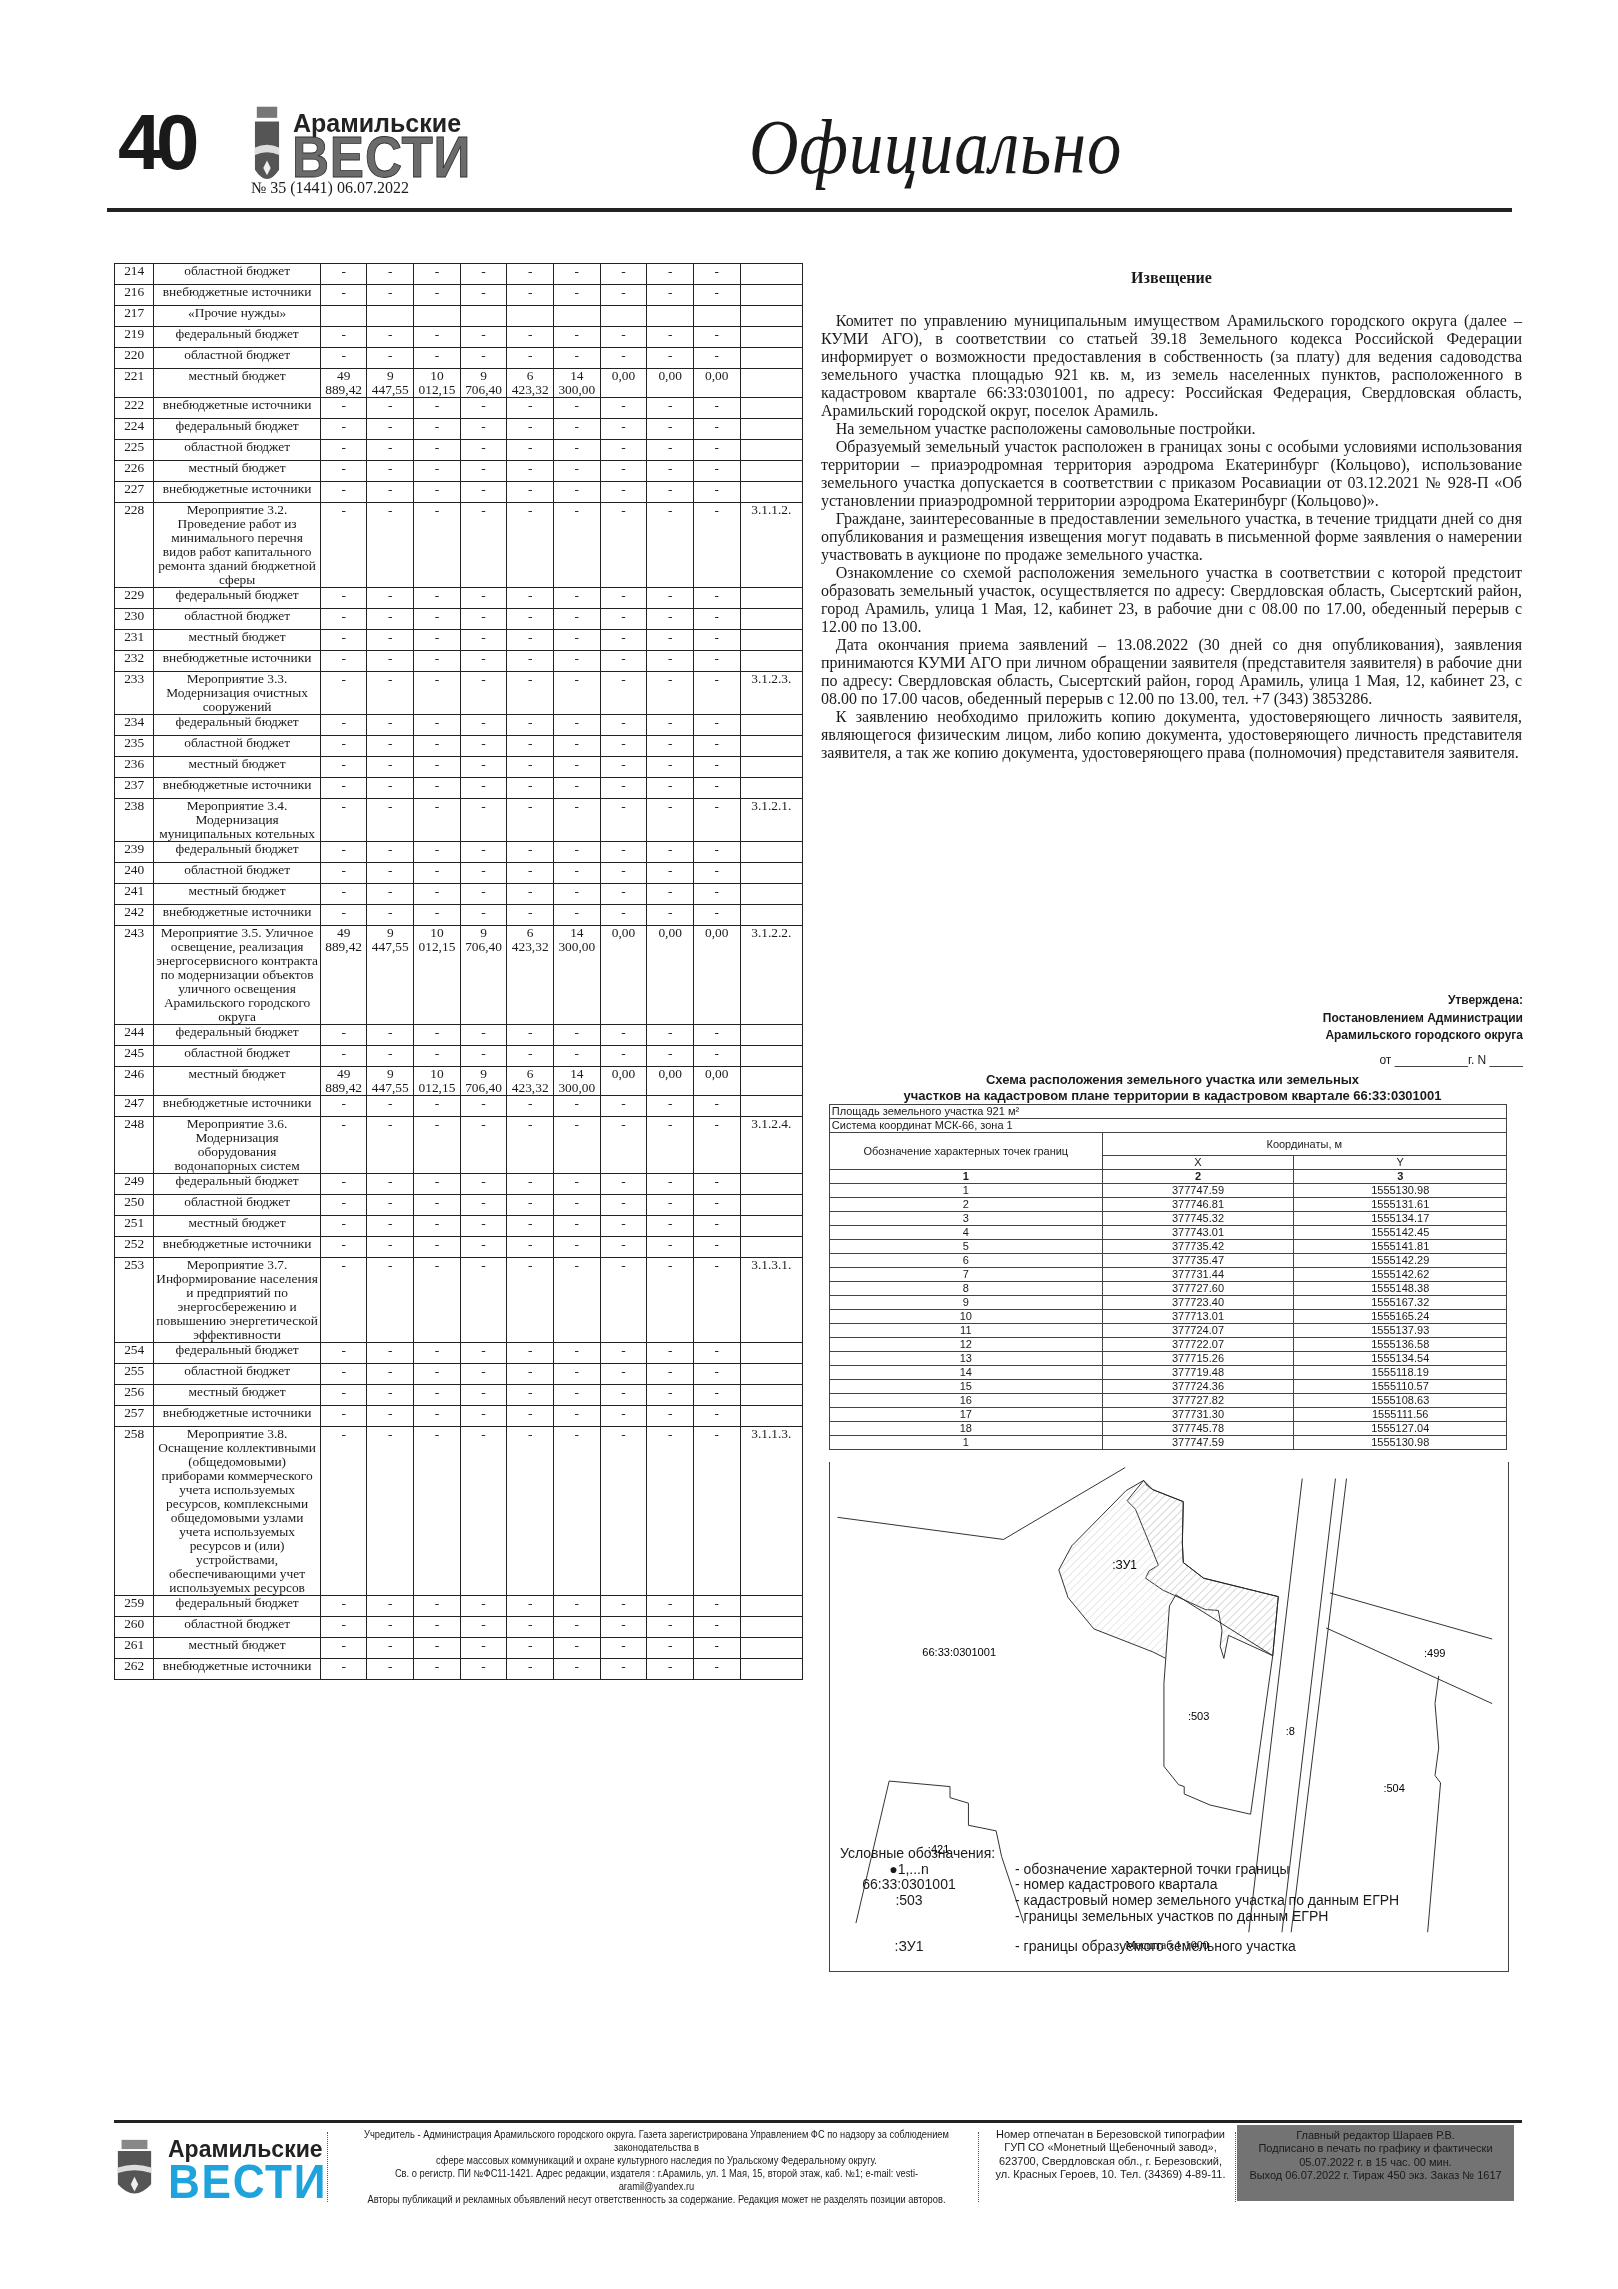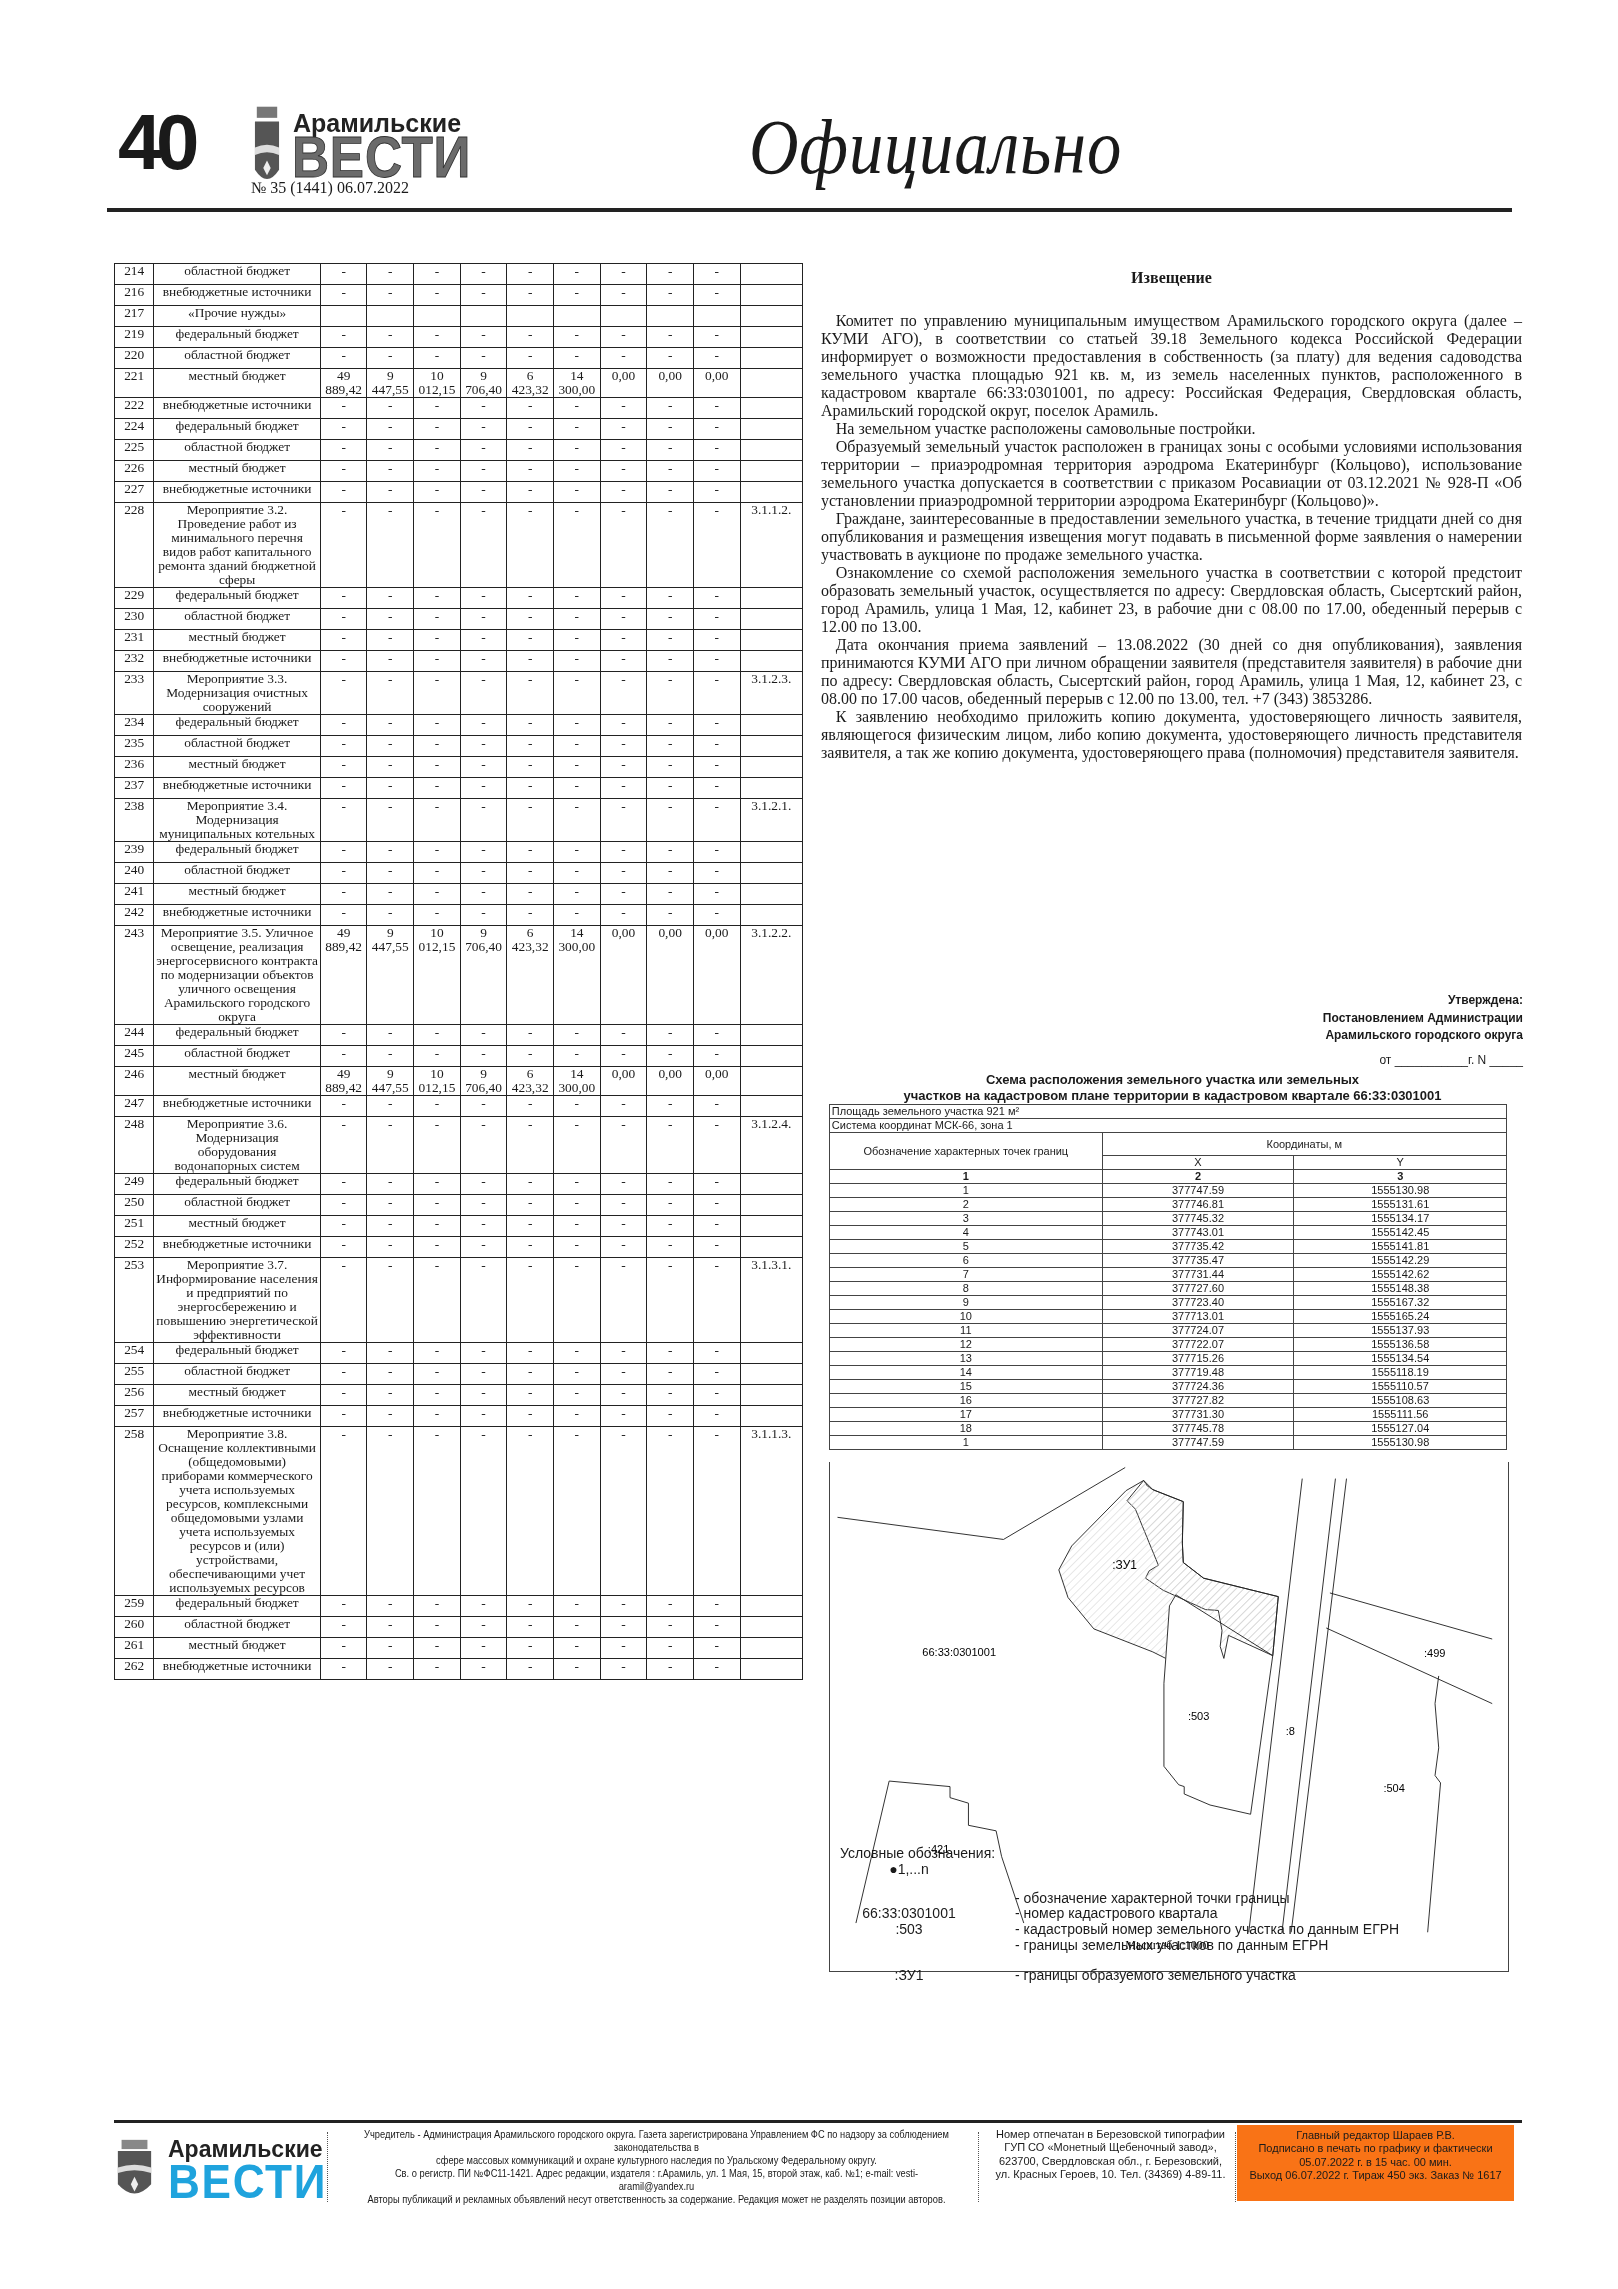--- a/index.html
+++ b/index.html
@@ -41,21 +41,21 @@
   .legend{left:840px;top:1846px;font-family:"Liberation Sans",sans-serif;font-size:14px;line-height:15.7px;}
 
   
   .footer-rule{left:114px;top:2120px;width:1408px;height:2.8px;background:#222;}
   .f-emblem{left:114px;top:2138px;width:41px;height:61px;}
   .f-top{left:168px;top:2136px;font-family:"Liberation Sans",sans-serif;font-weight:bold;font-size:23px;color:#222;}
   .f-main{left:168px;top:2158px;font-family:"Liberation Sans",sans-serif;font-weight:bold;font-size:48px;color:#1fa3dd;letter-spacing:1.8px;transform:scaleX(0.92);transform-origin:left;line-height:1;}
   .f-dots{top:2132px;width:0;height:70px;border-left:1.8px dotted #555;}
   .f-info{left:338px;top:2128px;width:637px;text-align:center;font-family:"Liberation Sans",sans-serif;font-size:10px;line-height:13px;transform:scaleX(0.93);transform-origin:center;}
   .f-print{left:986px;top:2128px;width:249px;text-align:center;font-family:"Liberation Sans",sans-serif;font-size:11px;line-height:13.4px;}
-  .f-editor{left:1237px;top:2125px;width:277px;height:72px;background:#f97316;text-align:center;font-family:"Liberation Sans",sans-serif;font-size:11px;line-height:13.4px;padding-top:3.7px;}
+  .f-editor{left:1237px;top:2125px;width:277px;height:72px;background:#737373;text-align:center;font-family:"Liberation Sans",sans-serif;font-size:11px;line-height:13.4px;padding-top:3.7px;}
 </style>
 </head>
 <body>
 
 <div class="abs page-num">40</div>
 <svg class="abs logo-emblem" viewBox="0 0 30 96">
   <rect x="4" y="4" width="22" height="12" fill="#777"></rect>
   <path d="M2 20 H28 V72 Q15 92 2 72 Z" fill="#555"></path>
   <path d="M2 48 Q15 42 28 48 V56 Q15 50 2 56 Z" fill="#ddd"></path>
   <path d="M15 62 L19 70 L15 78 L11 70 Z" fill="#eee"></path>
@@ -883,21 +883,21 @@
     <text x="106" y="424" font-size="12">:421</text>
     <text x="320" y="528" font-size="13" font-family="Liberation Serif, serif">Масштаб 1:1000</text>
   </svg>
 </div>
 
 <div class="abs legend">
   <div>Условные обозначения:</div>
   <div id="legend-items">
       <div style="display: flex;">
         <span style="width: 138px; text-align: center; display: inline-block;">●1,...n</span>
-        <span style="margin-left: 37px; margin-top: 29px;">- обозначение характерной точки границы</span>
+        <span style="margin-left: 37px;">- обозначение характерной точки границы</span>
       </div>
       <div style="display: flex;">
         <span style="width: 138px; text-align: center; display: inline-block;">66:33:0301001</span>
         <span style="margin-left: 37px;">- номер кадастрового квартала</span>
       </div>
       <div style="display: flex;">
         <span style="width: 138px; text-align: center; display: inline-block;">:503</span>
         <span style="margin-left: 37px;">- кадастровый номер земельного участка по данным ЕГРН</span>
       </div>
       <div style="display: flex;">

